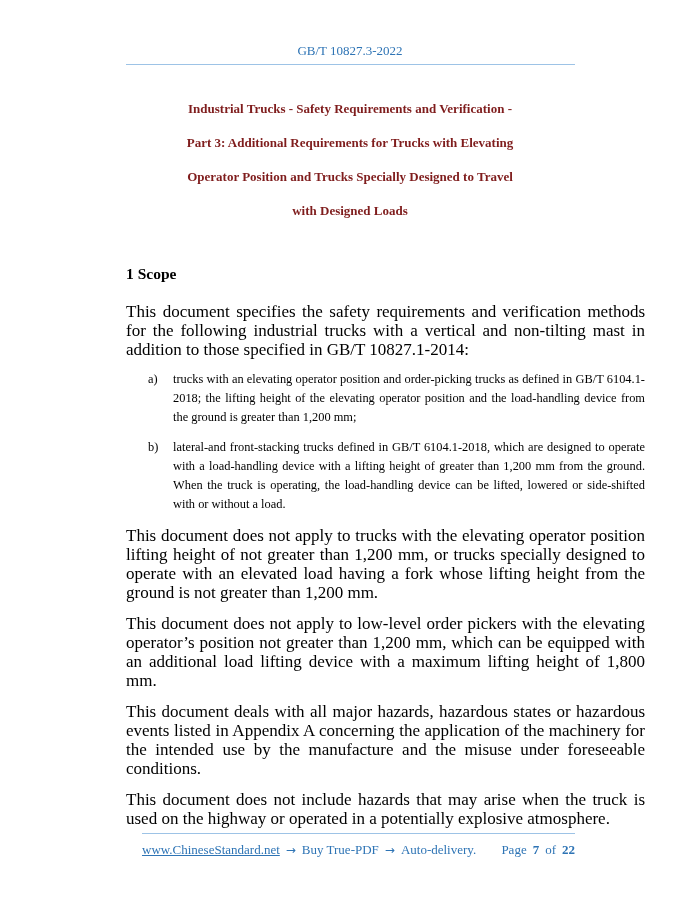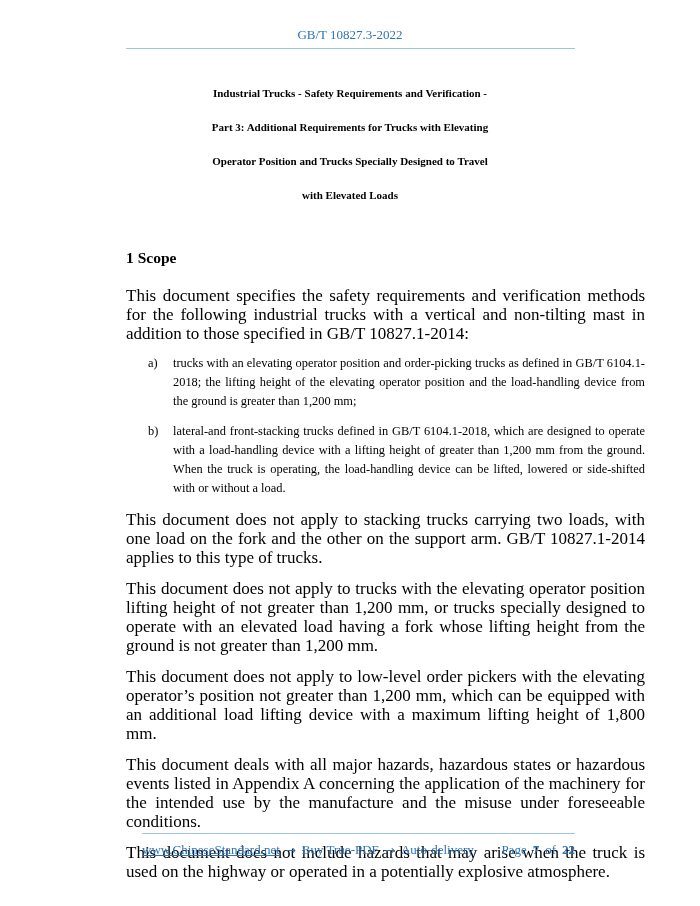--- a/index.html
+++ b/index.html
@@ -11,40 +11,40 @@
     width: 700px;
     height: 906px;
     margin: 0 auto;
     background: #ffffff;
     overflow: hidden;
     color: #000000;
   }
 
   
   .header-text {
-    padding-top: 27px;
+    padding-top: 43px;
     text-align: center;
     font-size: 13px;
     line-height: 16px;
     color: #2e74b5;
   }
   .header-rule {
     margin: 5px 125px 0 126px;
     border-top: 1px solid #9dc3e6;
     height: 0;
   }
 
   
   .doc-title {
     margin-top: 27px;
     text-align: center;
-    font-size: 11px;
+    font-size: 13px;
     font-weight: bold;
     line-height: 34px;
-    color: #000000;
+    color: #7f1d1d;
   }
   .doc-title .title-line { white-space: nowrap; }
 
   
   .content {
     padding: 0 55px 0 126px;
   }
   .section-heading {
     margin-top: 36px;
     font-size: 15.5px;
@@ -102,40 +102,39 @@
 
 <div class="page">
 
   <div class="header-text">GB/T 10827.3-2022</div>
   <div class="header-rule"></div>
 
   <div class="doc-title">
     <div class="title-line">Industrial Trucks - Safety Requirements and Verification -</div>
     <div class="title-line">Part 3: Additional Requirements for Trucks with Elevating</div>
     <div class="title-line">Operator Position and Trucks Specially Designed to Travel</div>
-    <div class="title-line">with Elevated Loads</div>
+    <div class="title-line">with Designed Loads</div>
   </div>
 
   <div class="content">
     <div class="section-heading">1 Scope</div>
 
     <p class="body-par first-par">This document specifies the safety requirements and verification methods for the following industrial trucks with a vertical and non-tilting mast in addition to those specified in GB/T 10827.1-2014:</p>
 
     <div class="ordered-list">
       <div class="list-item">
         <span class="marker">a)</span>
         <span class="item-text">trucks with an elevating operator position and order-picking trucks as defined in GB/T 6104.1-2018; the lifting height of the elevating operator position and the load-handling device from the ground is greater than 1,200 mm;</span>
       </div>
       <div class="list-item">
         <span class="marker">b)</span>
         <span class="item-text">lateral-and front-stacking trucks defined in GB/T 6104.1-2018, which are designed to operate with a load-handling device with a lifting height of greater than 1,200 mm from the ground. When the truck is operating, the load-handling device can be lifted, lowered or side-shifted with or without a load.</span>
       </div>
     </div>
 
-    <p class="body-par">This document does not apply to stacking trucks carrying two loads, with one load on the fork and the other on the support arm. GB/T 10827.1-2014 applies to this type of trucks.</p>
     <p class="body-par">This document does not apply to trucks with the elevating operator position lifting height of not greater than 1,200 mm, or trucks specially designed to operate with an elevated load having a fork whose lifting height from the ground is not greater than 1,200 mm.</p>
     <p class="body-par">This document does not apply to low-level order pickers with the elevating operator’s position not greater than 1,200 mm, which can be equipped with an additional load lifting device with a maximum lifting height of 1,800 mm.</p>
     <p class="body-par">This document deals with all major hazards, hazardous states or hazardous events listed in Appendix A concerning the application of the machinery for the intended use by the manufacture and the misuse under foreseeable conditions.</p>
     <p class="body-par">This document does not include hazards that may arise when the truck is used on the highway or operated in a potentially explosive atmosphere.</p>
   </div>
 
   <div class="footer">
     <div class="footer-rule"></div>
     <div class="footer-row">
       <div class="footer-left">

